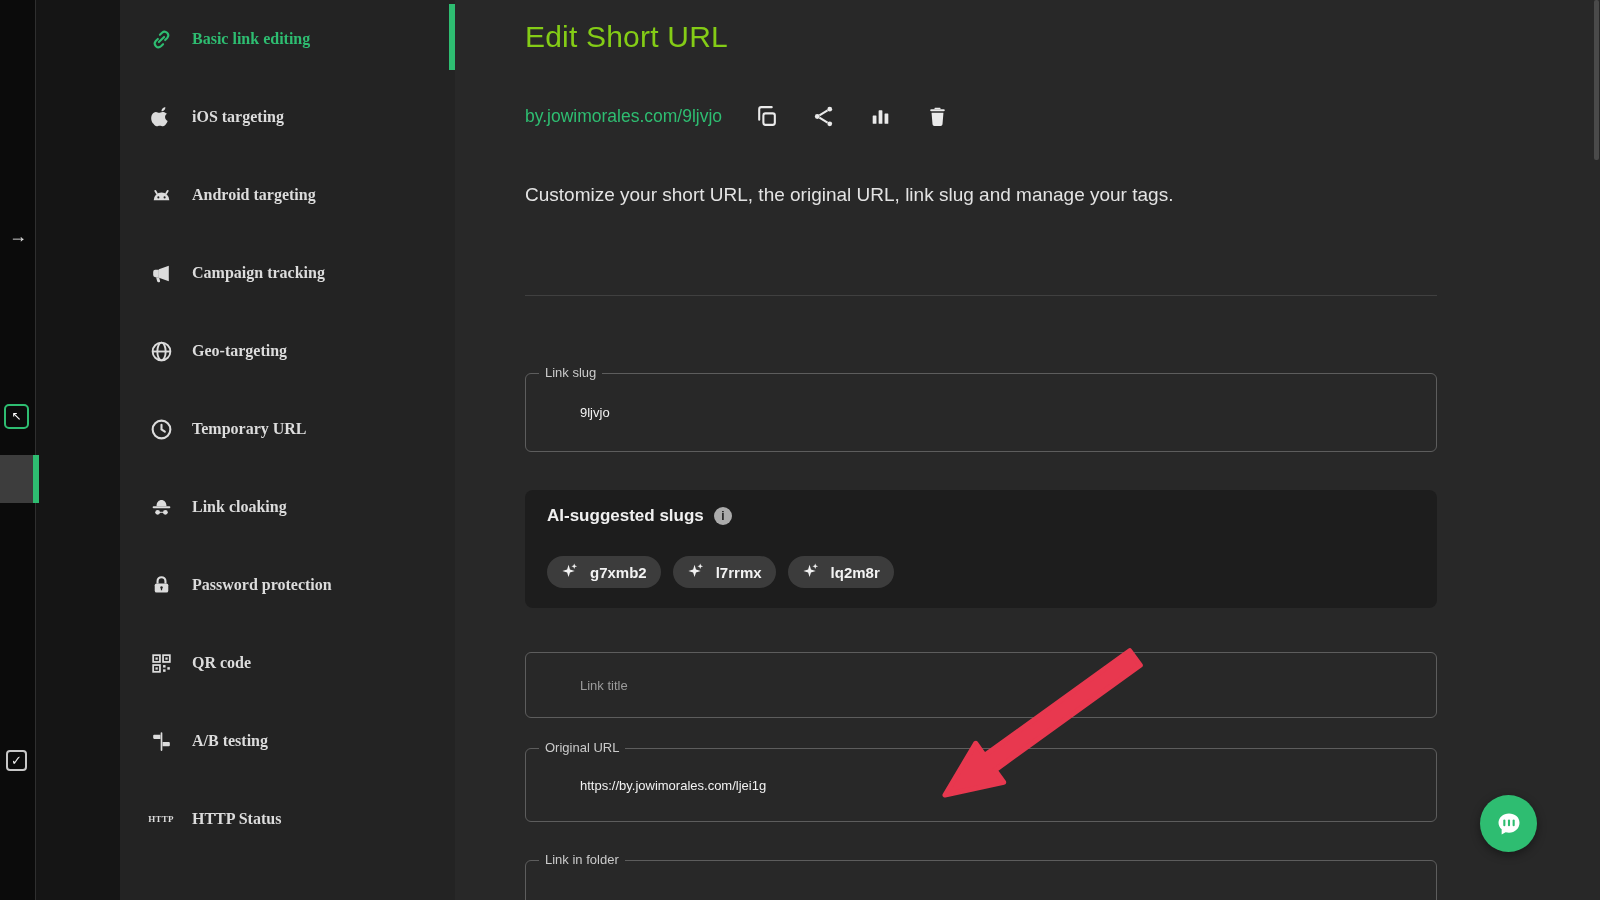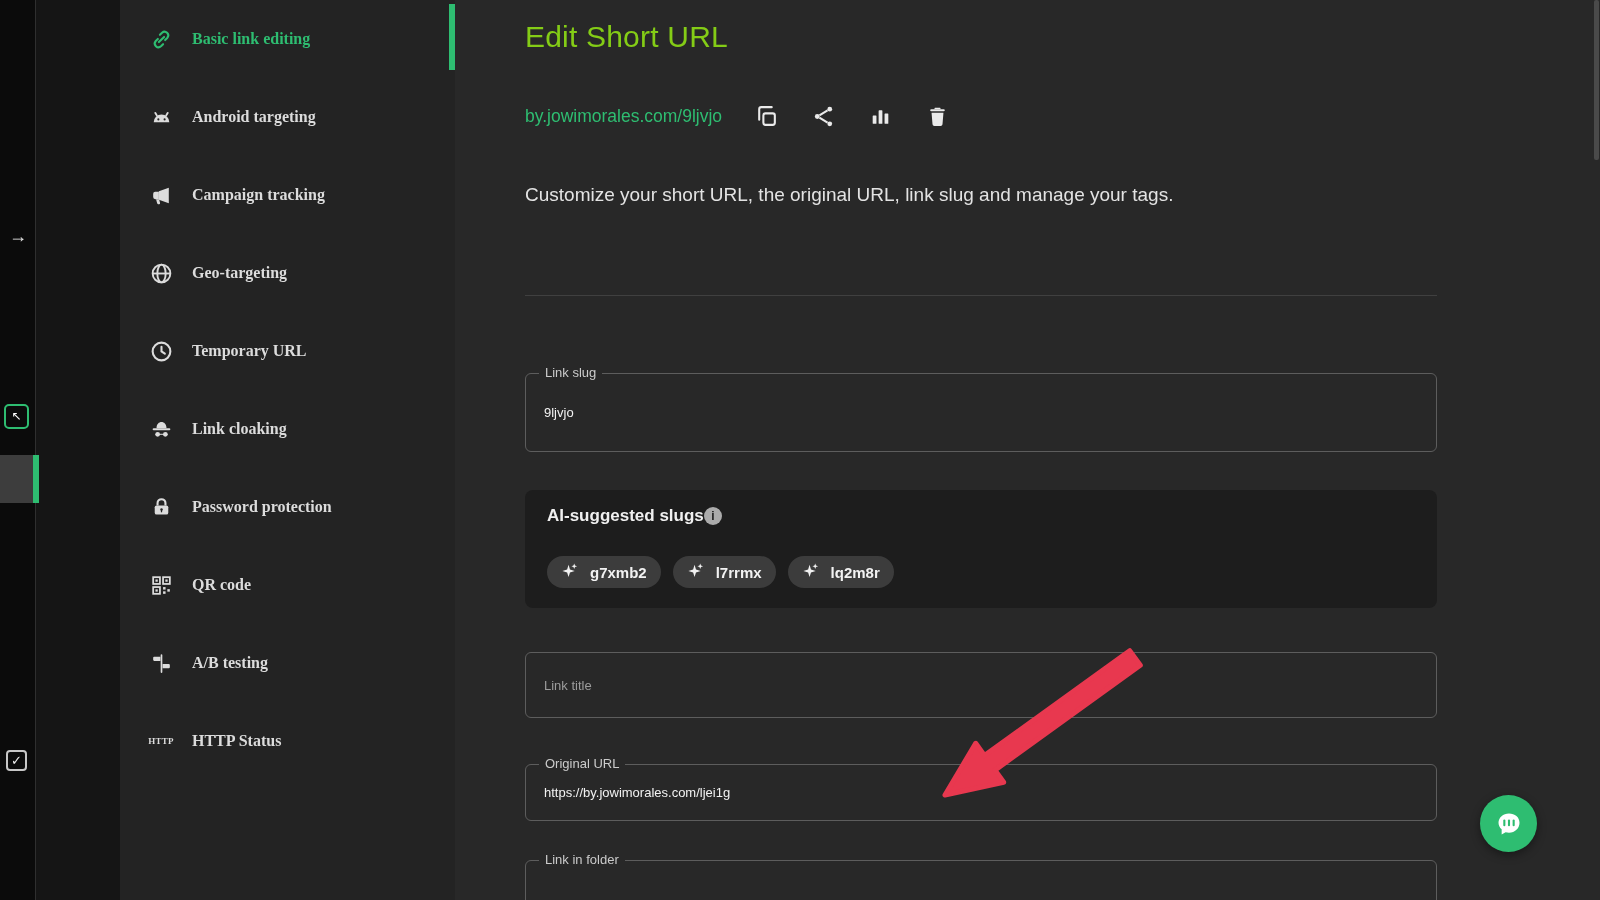--- a/index.html
+++ b/index.html
@@ -33,32 +33,32 @@
   .main{position:absolute;left:455px;top:0;width:1145px;height:900px;background:#282828;}
   .page-title{position:absolute;left:70px;top:20px;font-size:30px;font-weight:500;color:#84cc16;letter-spacing:.2px;}
   .link-row{position:absolute;left:70px;top:104px;display:flex;align-items:center;}
   .short-link{color:var(--accent);font-size:17.5px;text-decoration:none;cursor:pointer;}
   .act{margin-left:32px;color:#eaeaea;cursor:pointer;display:inline-flex;}
   .act svg{width:25px;height:25px;}
   .desc{position:absolute;left:70px;top:184px;font-size:19px;color:#e3e3e3;}
   .divider{position:absolute;left:70px;top:295px;width:912px;height:1px;background:#404040;}
 
   
-  .field{position:absolute;left:70px;width:912px;border:1px solid #5d5d5d;border-radius:6px;cursor:text;}
+  .field{position:absolute;left:70px;width:912px;border:1px solid #5d5d5d;border-radius:6px;cursor:text;padding-left:36px;}
   .flabel{position:absolute;top:-9px;left:13px;background:#282828;padding:0 6px;font-size:13px;color:#cbcbcb;}
   .fvalue{height:100%;display:flex;align-items:center;padding:0 18px;font-size:13px;color:#f2f2f2;}
   .fvalue.placeholder{color:#9c9c9c;}
   .field.slug{top:373px;height:79px;}
   .field.title-field{top:652px;height:66px;}
-  .field.url-field{top:764px;height:57px;}
+  .field.url-field{top:748px;height:74px;}
   .field.folder-field{top:860px;height:78px;}
 
   
   .ai-panel{position:absolute;left:70px;top:490px;width:912px;height:118px;background:#1d1d1d;border-radius:8px;}
-  .ai-head{position:absolute;left:22px;top:16px;display:flex;align-items:center;}
+  .ai-head{position:absolute;left:22px;top:16px;display:flex;align-items:center;gap:10px;}
   .ai-title{font-size:17px;font-weight:bold;color:#f0f0f0;}
   .info{width:18px;height:18px;border-radius:50%;background:#ababab;color:#1d1d1d;font-size:12px;font-weight:bold;
         display:inline-flex;align-items:center;justify-content:center;cursor:pointer;}
   .chips{position:absolute;left:22px;top:66px;display:flex;gap:12px;}
   .chip{height:32px;border:none;border-radius:16px;background:#3c3c3c;display:inline-flex;align-items:center;gap:12px;
         padding:0 14px;color:#f2f2f2;font-size:15px;font-weight:bold;cursor:pointer;font-family:inherit;}
   .chip svg{width:17px;height:17px;}
 
   
   .annotation{position:absolute;left:0;top:0;pointer-events:none;}
@@ -90,20 +90,29 @@
       <span class="s-icon">
         <svg viewBox="0 0 24 24" fill="none" stroke="currentColor" stroke-width="2" stroke-linecap="round">
           <path d="M9.5 14.5l5-5"></path>
           <path d="M13.5 16.5l-2 2a3.54 3.54 0 0 1-5-5l2-2"></path>
           <path d="M10.5 7.5l2-2a3.54 3.54 0 0 1 5 5l-2 2"></path>
         </svg>
       </span>
       <span class="s-label">Basic link editing</span>
     </div>
 
+    <div class="side-item">
+      <span class="s-icon">
+        <svg viewBox="0 0 24 24" fill="currentColor">
+          <path d="M15.7 2.1c.1 1-.3 2-1 2.8-.7.8-1.7 1.3-2.7 1.2-.1-1 .4-2 1-2.7.7-.8 1.8-1.3 2.7-1.3z"></path>
+          <path d="M17.5 8.1c-1.3.8-2.1 2-2.1 3.5 0 1.7 1 3.1 2.5 3.7-.3 1-.8 1.9-1.4 2.8-.9 1.2-1.8 2.4-3.1 2.4-1.2 0-1.6-.7-3-.7s-1.9.7-3 .7c-1.3 0-2.2-1.1-3.1-2.4C1.9 15.7 1.5 11.5 3 9c.8-1.4 2.2-2.3 3.7-2.3 1.2 0 2.3.8 3 .8.7 0 1.9-.9 3.3-.9 1.1 0 2.6.4 3.5 1.5z"></path>
+        </svg>
+      </span>
+      <span class="s-label">iOS targeting</span>
+    </div>
 
     <div class="side-item">
       <span class="s-icon">
         <svg viewBox="0 0 24 24">
           <path d="M4.5 16.5a7.5 7.5 0 0 1 15 0z" fill="currentColor"></path>
           <line x1="7.6" y1="10.2" x2="6.1" y2="7.6" stroke="currentColor" stroke-width="1.8" stroke-linecap="round"></line>
           <line x1="16.4" y1="10.2" x2="17.9" y2="7.6" stroke="currentColor" stroke-width="1.8" stroke-linecap="round"></line>
           <circle cx="9" cy="13.8" r="1" fill="#232323"></circle>
           <circle cx="15" cy="13.8" r="1" fill="#232323"></circle>
         </svg>

